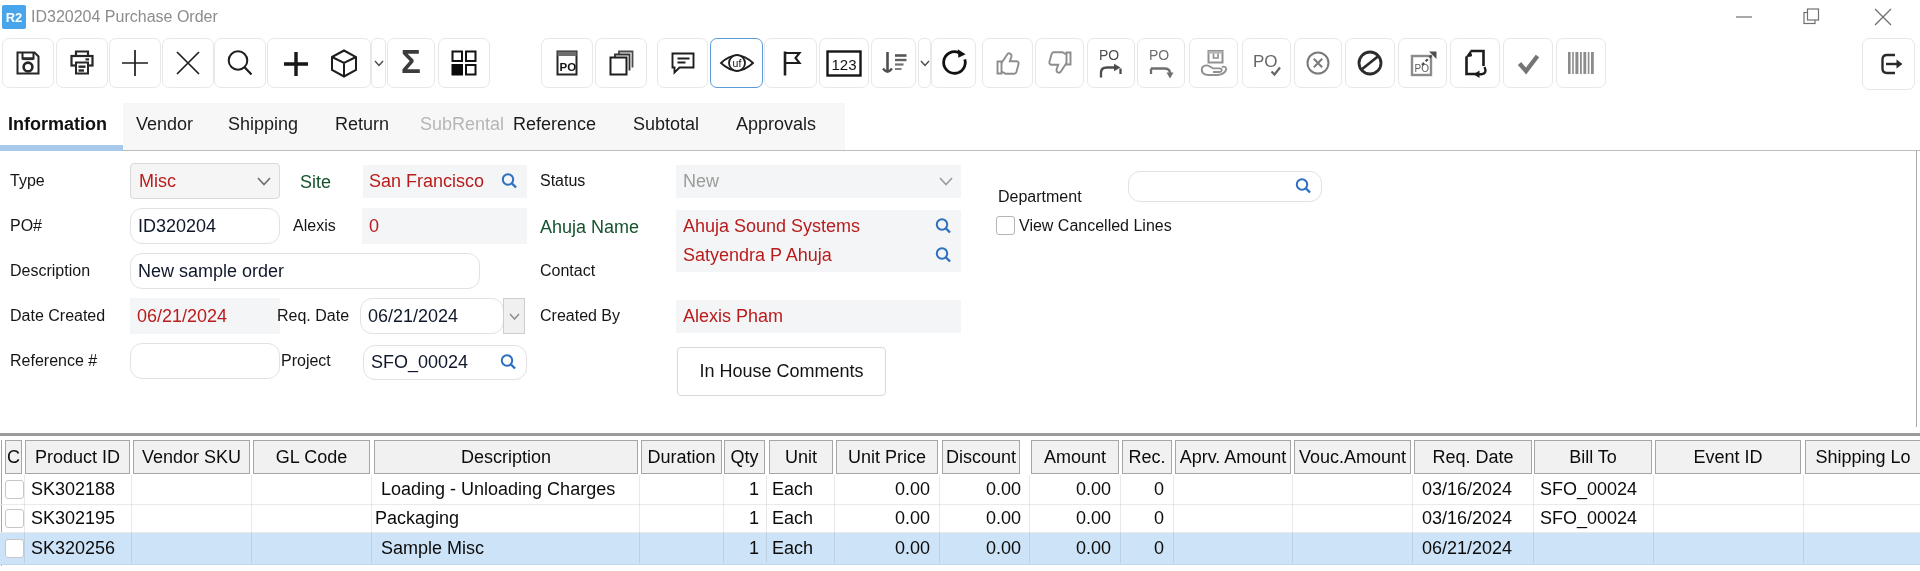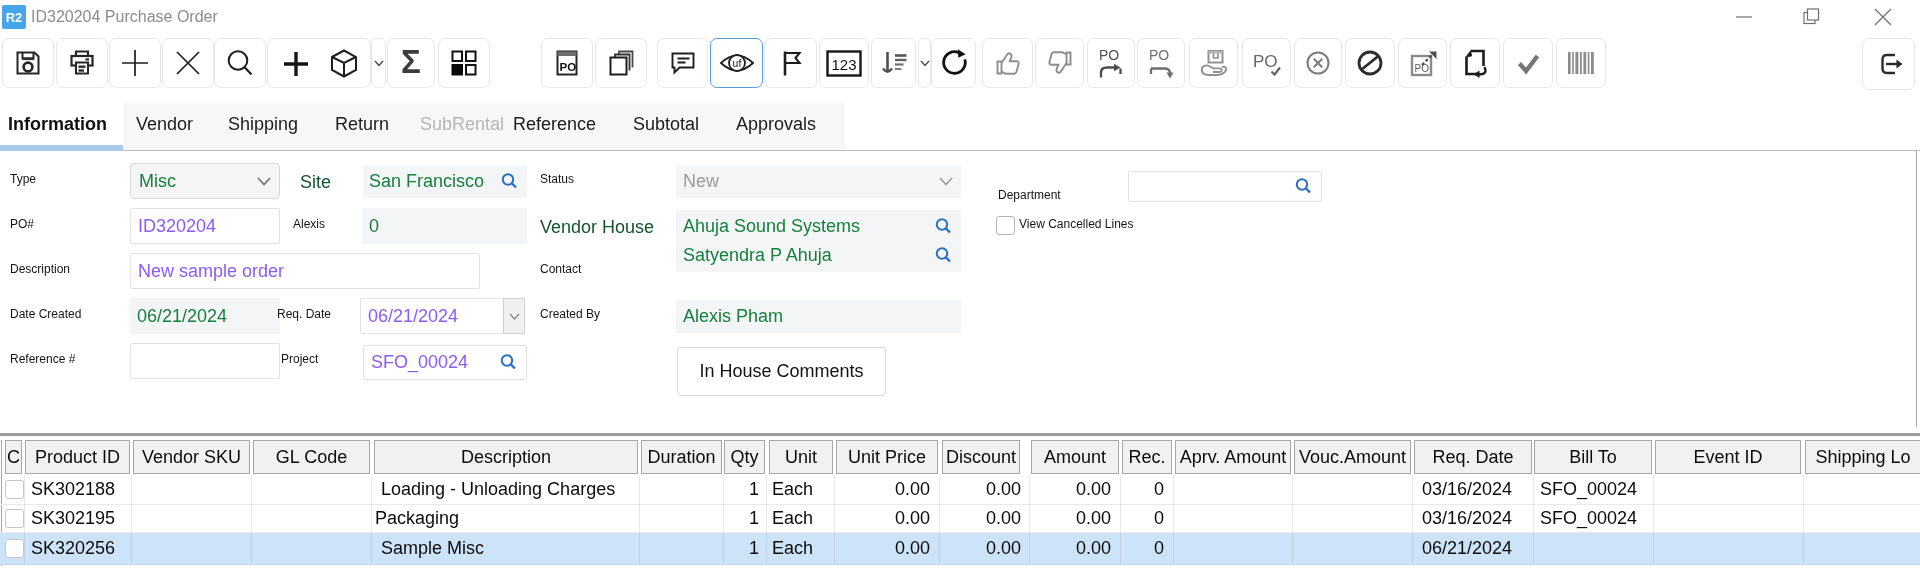--- a/index.html
+++ b/index.html
@@ -1,25 +1,25 @@
 <!DOCTYPE html>
 <html><head>
 <meta charset="utf-8">
 <style>
 html,body{margin:0;padding:0;width:1920px;height:571px;background:#fff;overflow:hidden;
 font-family:"Liberation Sans",sans-serif;-webkit-font-smoothing:antialiased}
 .abs{position:absolute}
 .tbtn{position:absolute;top:38px;height:50px;background:#fff;border:1px solid #e8e8e8;border-radius:7px;
 box-sizing:border-box;display:flex;align-items:center;justify-content:center}
-.lbl{position:absolute;font-size:12px;color:#151515;white-space:nowrap}
+.lbl{position:absolute;font-size:16px;color:#151515;white-space:nowrap}
 .blbl{position:absolute;font-size:18px;color:#14532d;white-space:nowrap}
-.fgray{position:absolute;background:#f4f5f6;box-sizing:border-box;font-size:18px;color:#15803d;
+.fgray{position:absolute;background:#f4f5f6;box-sizing:border-box;font-size:18px;color:#b91c1c;
 display:flex;align-items:center;white-space:nowrap}
-.fwhite{position:absolute;background:#fff;border:1px solid #e2e2e2;box-sizing:border-box;border-radius:2px;
-font-size:18px;color:#8b5cf6;display:flex;align-items:center;white-space:nowrap}
+.fwhite{position:absolute;background:#fff;border:1px solid #e2e2e2;box-sizing:border-box;border-radius:12px;
+font-size:18px;color:#0f172a;display:flex;align-items:center;white-space:nowrap}
 .hcell{position:absolute;top:440px;height:34px;background:#f1f1f1;border:1px solid #a6a6a6;
 box-sizing:border-box;display:flex;align-items:center;justify-content:center;font-size:18px;color:#0c0c0c;overflow:hidden}
 .cell{position:absolute;font-size:18px;color:#0c0c0c;white-space:nowrap}
 .num{text-align:right}
 .cbox{position:absolute;width:19px;height:19px;background:#fff;border:1px solid #c6c6c6;border-radius:3px;box-sizing:border-box}
 .vsep{position:absolute;top:475px;width:1px;height:88px;background:rgba(130,130,130,0.18)}
 </style>
 </head>
 <body>
 
@@ -312,21 +312,21 @@
   </div>
 <div class="fwhite" style="left:363px;top:345px;width:164px;height:35px">
     <span style="padding-left:7px">SFO_00024</span>
 <svg style="position:absolute;right:8px" width="19" height="19" viewBox="0 0 19 19">
       <circle cx="8" cy="7.5" r="5.2" fill="none" stroke="#2e70c0" stroke-width="2"></circle>
       <path d="M12 11.5 L16 15.5" stroke="#2e70c0" stroke-width="2.4"></path>
     </svg>
 </div>
 
 <div class="lbl" style="left:540px;top:172px">Status</div>
-<div class="blbl" style="left:540px;top:217px">Vendor House</div>
+<div class="blbl" style="left:540px;top:217px">Ahuja Name</div>
 <div class="lbl" style="left:540px;top:262px">Contact</div>
 <div class="lbl" style="left:540px;top:307px">Created By</div>
 
 <div class="fgray" style="left:676px;top:165px;width:285px;height:33px;color:#9b9b9b">
     <span style="padding-left:7px">New</span>
 <svg style="position:absolute;right:8px" width="14" height="9" viewBox="0 0 14 9">
       <path d="M1 1 L7 7.5 L13 1" fill="none" stroke="#9a9a9a" stroke-width="1.6"></path>
     </svg>
 </div>
 <div class="fgray" style="left:676px;top:210px;width:285px;height:33px">

